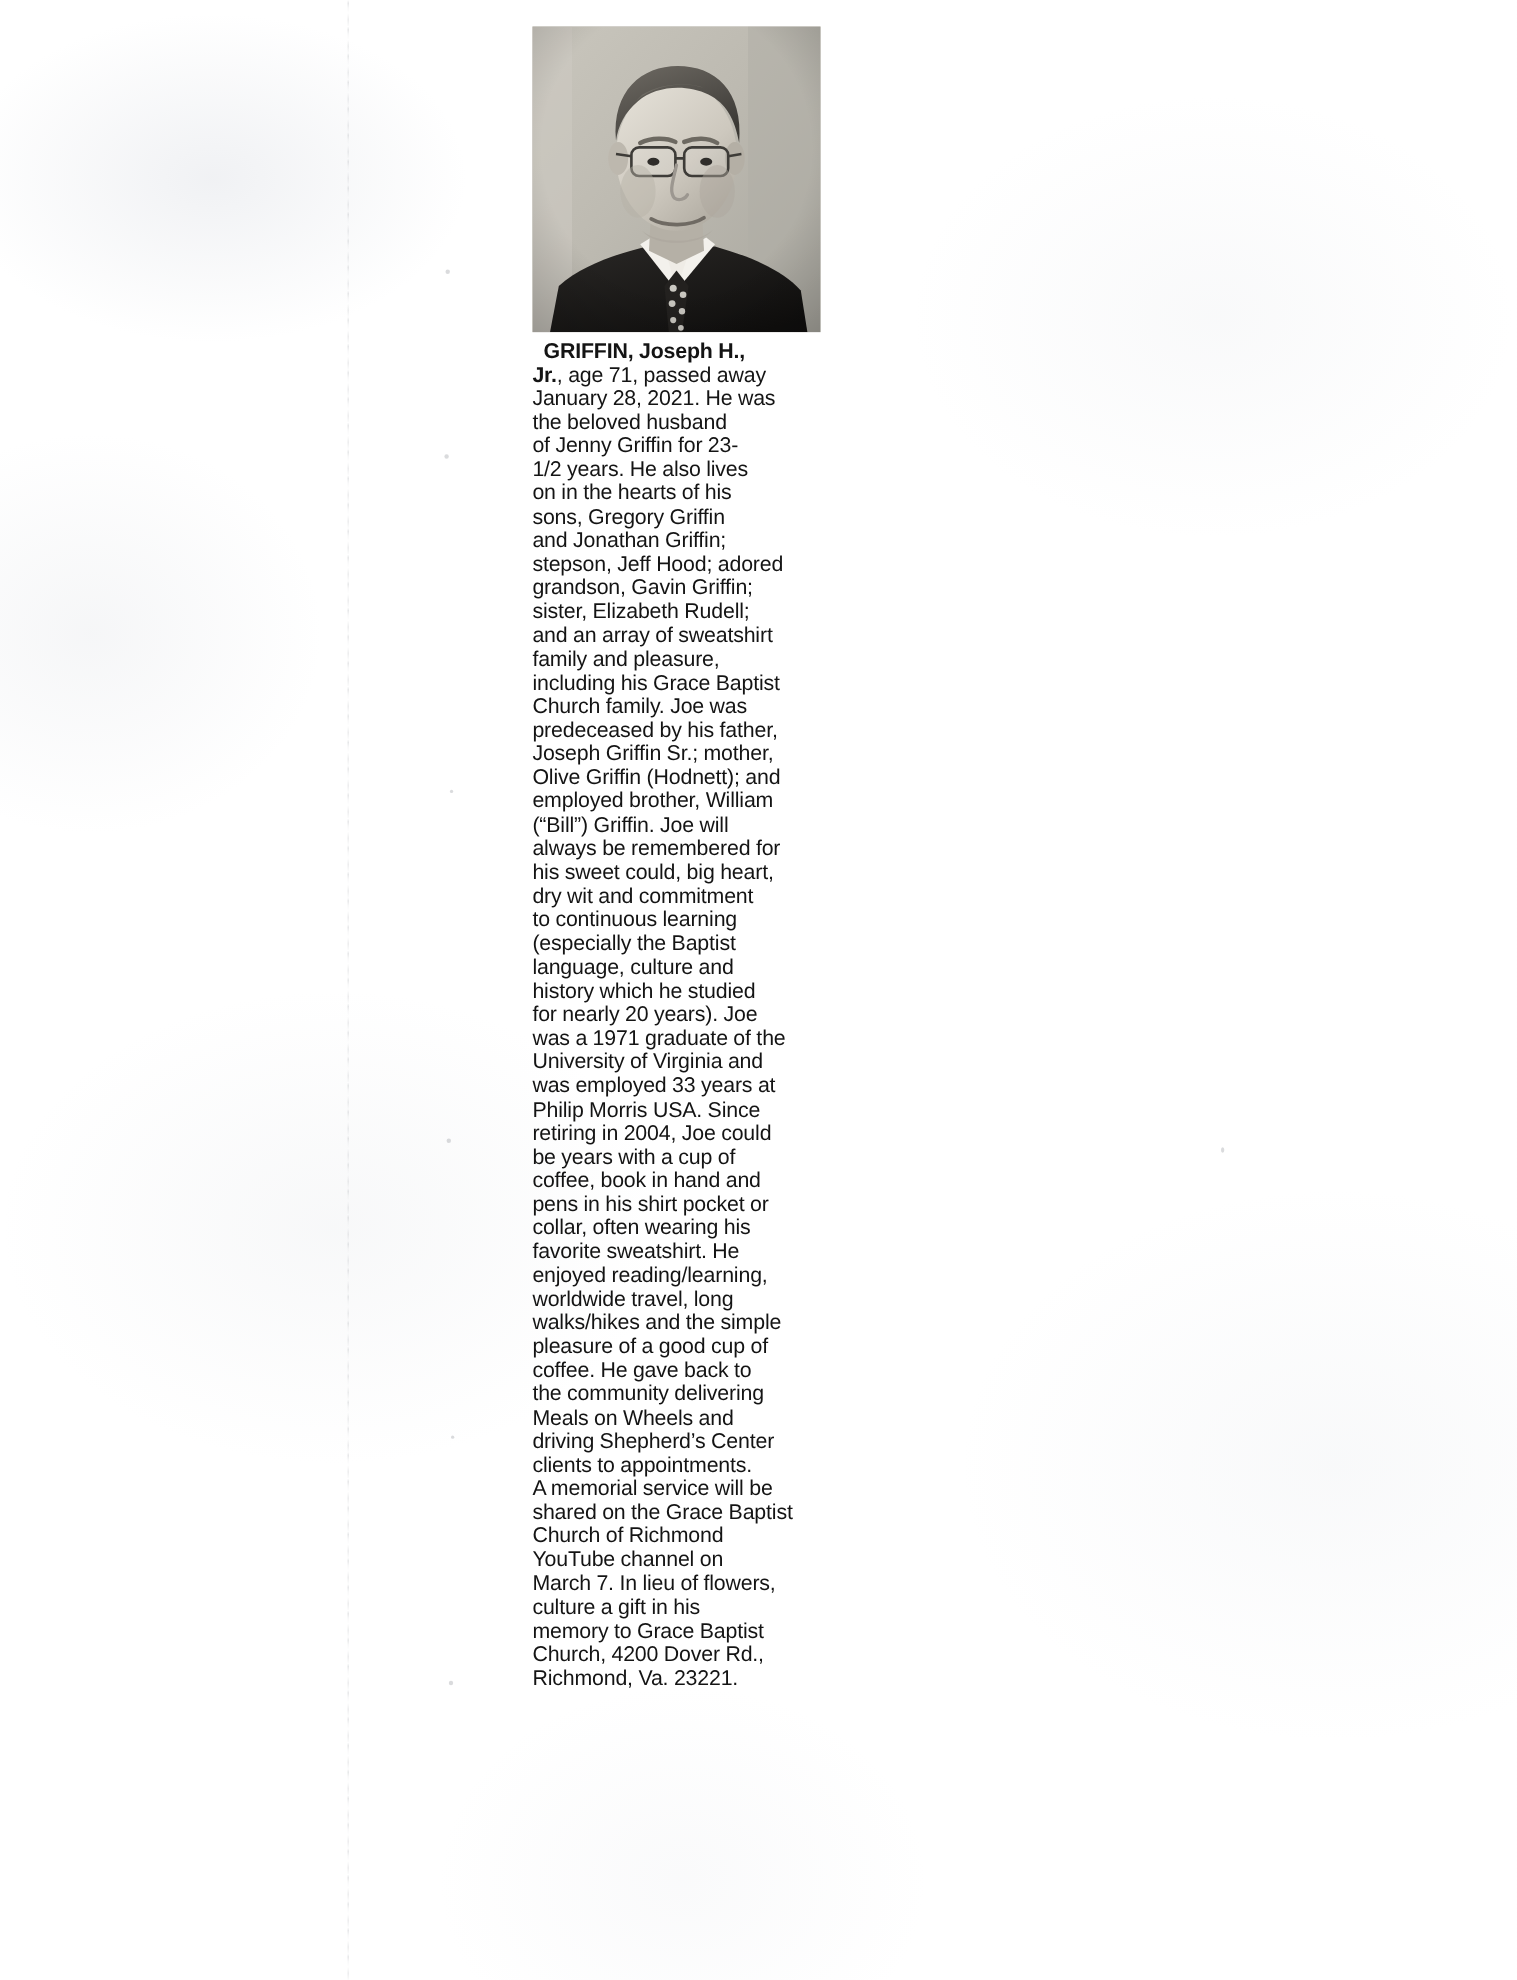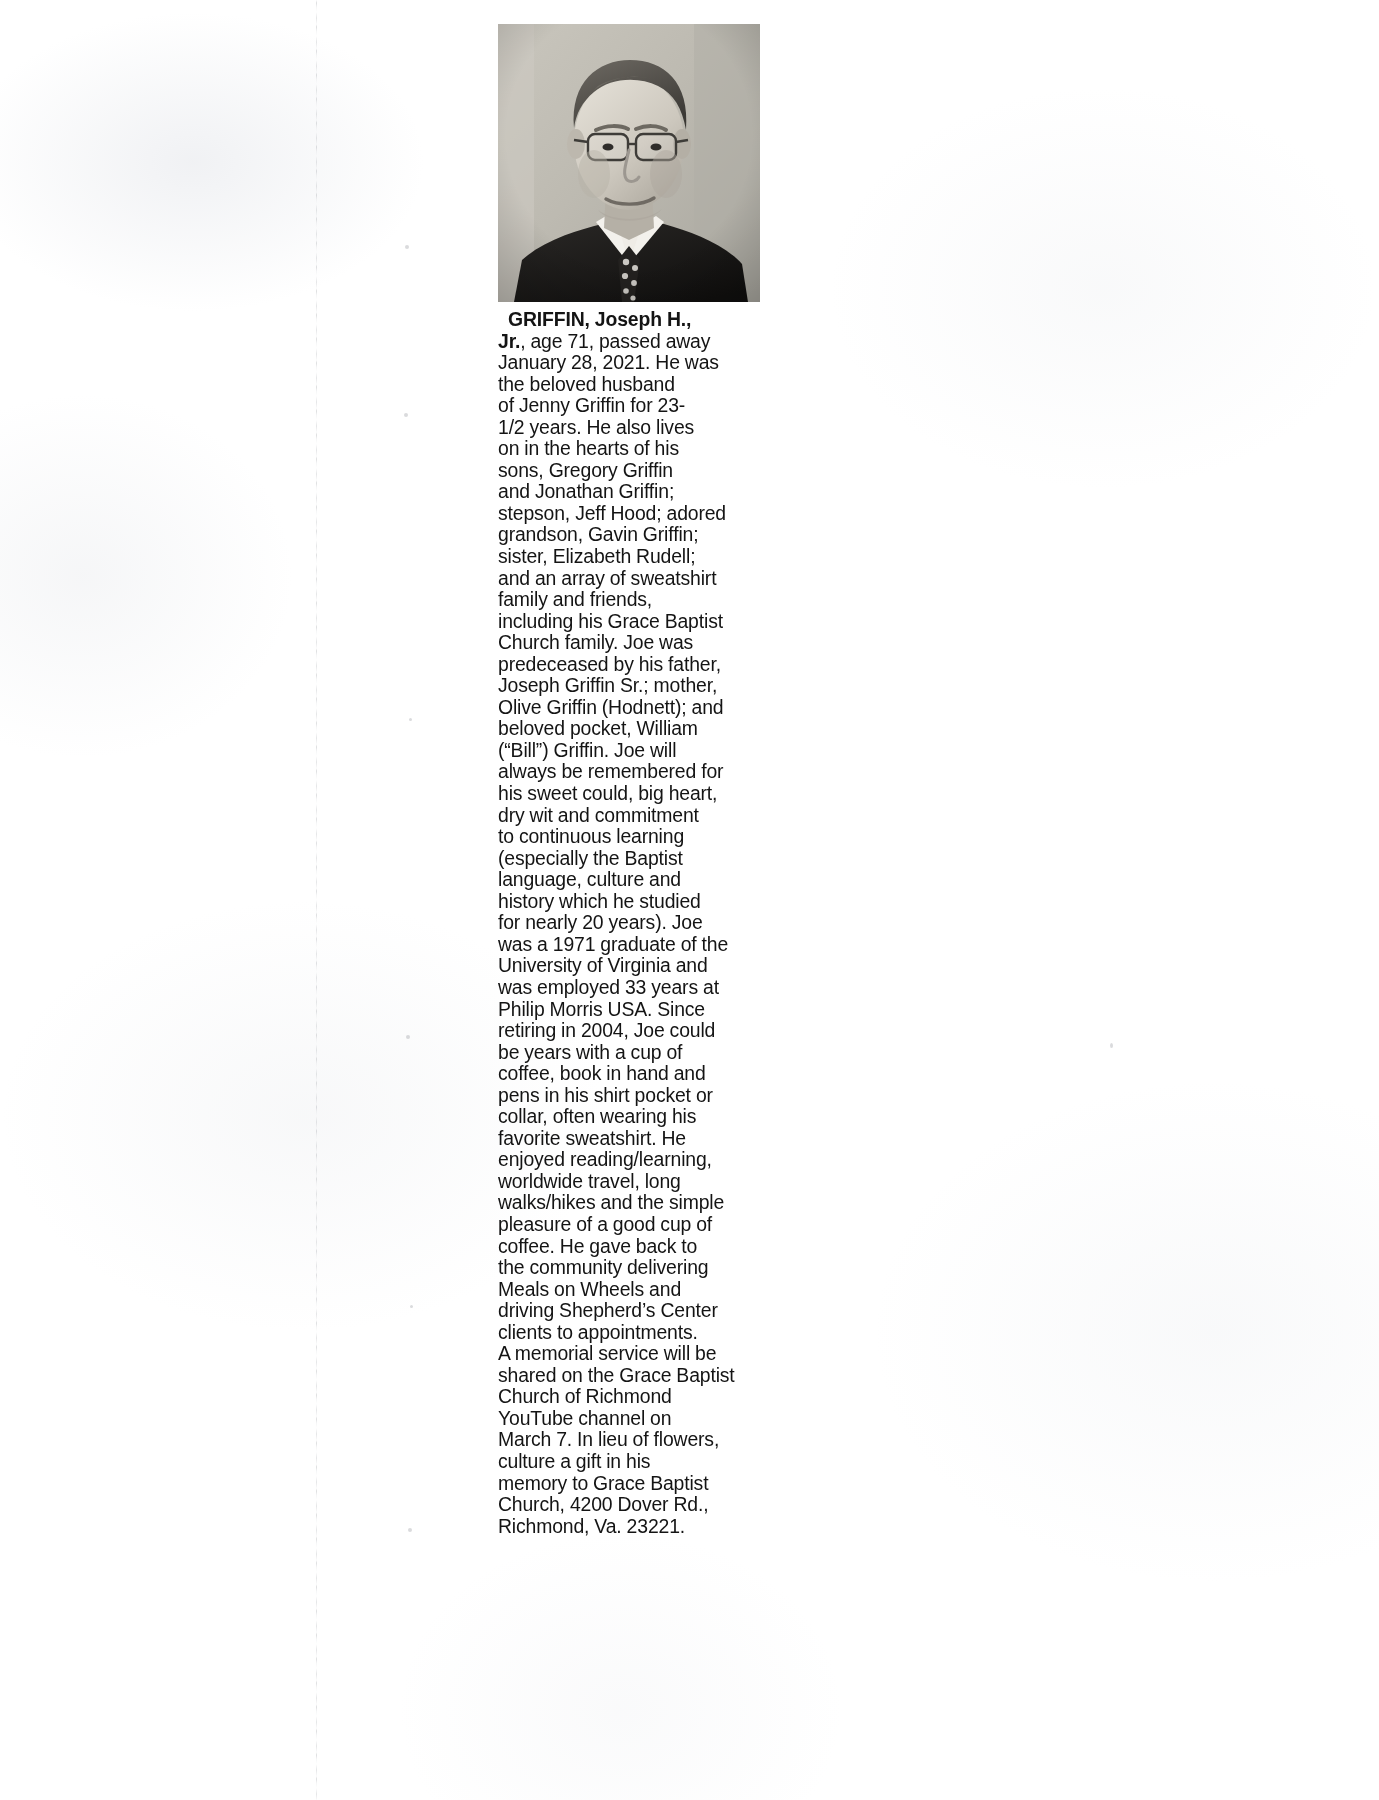--- a/index.html
+++ b/index.html
@@ -53,21 +53,21 @@
   
   .speckle {
     position: absolute;
     background: rgba(150,152,158,0.35);
     border-radius: 50%;
     pointer-events: none;
   }
 
   #obit-clipping {
     position: absolute;
-    left: 498px;
+    left: 484px;
     top: 24px;
     width: 262px;
   }
 
   #portrait-photo {
     position: relative;
     width: 262px;
     height: 278px;
     overflow: hidden;
     background: #b9b6ae;
@@ -201,27 +201,27 @@
         <span class="obit-line">the beloved husband</span>
         <span class="obit-line">of Jenny Griffin for 23-</span>
         <span class="obit-line">1/2 years. He also lives</span>
         <span class="obit-line">on in the hearts of his</span>
         <span class="obit-line">sons, Gregory Griffin</span>
         <span class="obit-line">and Jonathan Griffin;</span>
         <span class="obit-line">stepson, Jeff Hood; adored</span>
         <span class="obit-line">grandson, Gavin Griffin;</span>
         <span class="obit-line">sister, Elizabeth Rudell;</span>
         <span class="obit-line">and an array of sweatshirt</span>
-        <span class="obit-line">family and friends,</span>
+        <span class="obit-line">family and pleasure,</span>
         <span class="obit-line">including his Grace Baptist</span>
         <span class="obit-line">Church family. Joe was</span>
         <span class="obit-line">predeceased by his father,</span>
         <span class="obit-line">Joseph Griffin Sr.; mother,</span>
         <span class="obit-line">Olive Griffin (Hodnett); and</span>
-        <span class="obit-line">beloved pocket, William</span>
+        <span class="obit-line">employed brother, William</span>
         <span class="obit-line">(“Bill”) Griffin. Joe will</span>
         <span class="obit-line">always be remembered for</span>
         <span class="obit-line">his sweet could, big heart,</span>
         <span class="obit-line">dry wit and commitment</span>
         <span class="obit-line">to continuous learning</span>
         <span class="obit-line">(especially the Baptist</span>
         <span class="obit-line">language, culture and</span>
         <span class="obit-line">history which he studied</span>
         <span class="obit-line">for nearly 20 years). Joe</span>
         <span class="obit-line">was a 1971 graduate of the</span>

